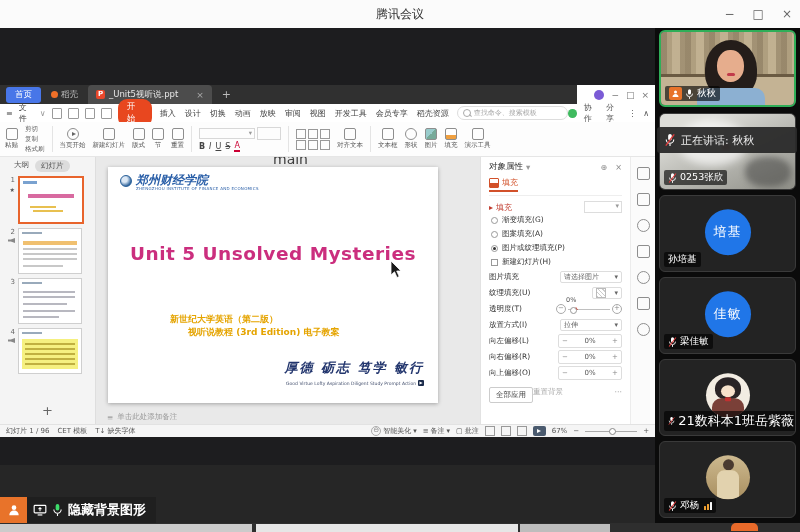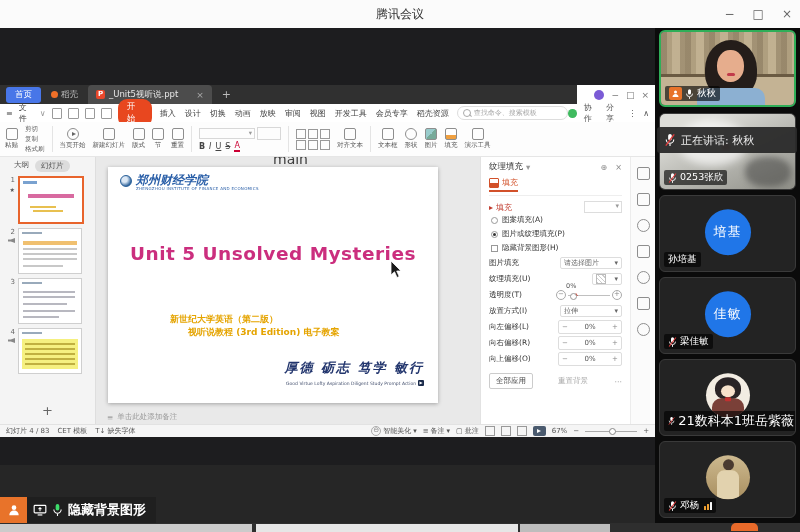--- a/index.html
+++ b/index.html
@@ -98,21 +98,21 @@
   .texture-sq{width:8px;height:8px;background:repeating-linear-gradient(45deg,#ccc 0 1px,#fff 1px 3px);border:1px solid #bbb;}
   .stepper{margin-left:auto;width:62px;height:12px;border:1px solid #ddd;border-radius:2px;display:flex;align-items:center;font-size:7px;color:#555;}
   .stepper .m,.stepper .p{width:12px;text-align:center;color:#888;}
   .stepper .v{flex:1;text-align:center;}
   .slider-wrap{margin-left:auto;width:66px;position:relative;display:flex;align-items:center;gap:2px;}
   .slider-line{flex:1;height:1px;background:#c0c0c0;position:relative;}
   .slider-knob{position:absolute;left:2px;top:-2px;width:5px;height:5px;border-radius:50%;background:#fff;border:1px solid #999;}
   .pct-float{position:absolute;left:10px;top:-8px;font-size:6.5px;color:#555;}
   .pct-mark{position:absolute;left:6px;top:-2px;width:0;height:0;border-left:2px solid transparent;border-right:2px solid transparent;border-bottom:3px solid #d04030;}
   .circ-btn{width:8px;height:8px;border:1px solid #aaa;border-radius:50%;color:#888;font-size:7px;line-height:7px;text-align:center;flex:0 0 auto;}
-  .op-footer{display:flex;align-items:center;gap:25px;margin-top:6px;}
+  .op-footer{display:flex;align-items:flex-start;gap:0;margin-top:6px;}
   .btn-apply{border:1px solid #ccc;border-radius:2px;padding:2px 6px;color:#444;}
   .btn-reset{color:#aaa;}
   .op-more{margin-left:auto;color:#999;}
   
   .rstrip{left:630px;top:0;width:25px;height:267px;background:#fbfbfb;border-left:1px solid #ececec;display:flex;flex-direction:column;align-items:center;gap:13px;padding-top:10px;box-sizing:border-box;}
   .rs-ic{width:11px;height:11px;border:1px solid #8e8e8e;border-radius:2px;}
   .rs-ic.round{border-radius:50%;}
 
   .wps-status{left:0;top:339px;width:655px;height:13px;background:#f5f5f5;border-top:1px solid #e2e2e2;display:flex;align-items:center;font-size:7px;color:#555;padding:0 6px;box-sizing:border-box;gap:8px;}
   .stat-right{margin-left:auto;display:flex;align-items:center;gap:6px;}
@@ -447,49 +447,53 @@
           </svg>
         </div>
 
         <div class="notes-strip">
           <span>≡</span>
           <span>单击此处添加备注</span>
         </div>
 
         <div class="abs objpanel">
           <div class="op-head">
-            <span>纹理填充</span>
+            <span>对象属性</span>
             <span style="color:#999;margin-left:3px;">▾</span>
             <span class="sp">
               <span>⊕</span>
               <span>×</span>
             </span>
           </div>
           <div class="op-tabrow">
             <span class="op-tab">
               <span class="bucket"></span>
               <span>填充</span>
             </span>
           </div>
           <div class="op-sec">
             <span style="margin-right:3px;">▸</span>
             <span>填充</span>
             <span class="mini-dd">▾</span>
           </div>
           <div class="radio-row">
             <span class="rad"></span>
+            <span>渐变填充(G)</span>
+          </div>
+          <div class="radio-row">
+            <span class="rad"></span>
             <span>图案填充(A)</span>
           </div>
           <div class="radio-row">
             <span class="rad on"></span>
             <span>图片或纹理填充(P)</span>
           </div>
           <div class="radio-row">
             <span class="chk"></span>
-            <span>隐藏背景图形(H)</span>
+            <span>新建幻灯片(H)</span>
           </div>
 
           <div class="ctl-row">
             <span class="lbl">图片填充</span>
             <span class="dd">
               <span>请选择图片</span>
                 <span>▾</span>
             </span>
           </div>
           <div class="ctl-row">
@@ -554,21 +558,21 @@
           <span class="rs-ic"></span>
           <span class="rs-ic round"></span>
           <span class="rs-ic"></span>
           <span class="rs-ic round"></span>
           <span class="rs-ic"></span>
           <span class="rs-ic round"></span>
         </div>
       </div>
 
       <div class="abs wps-status">
-        <span>幻灯片 4 / 83</span>
+        <span>幻灯片 1 / 96</span>
         <span>CET 模板</span>
         <span class="flex" style="gap:2px;">
           <span style="font-size:7px;">T↓</span>
             <span>缺失字体</span>
         </span>
         <div class="stat-right">
           <span class="flex" style="gap:2px;">
             <span class="circ-btn">⊖</span>
             <span>智能美化</span>
               <span>▾</span>

